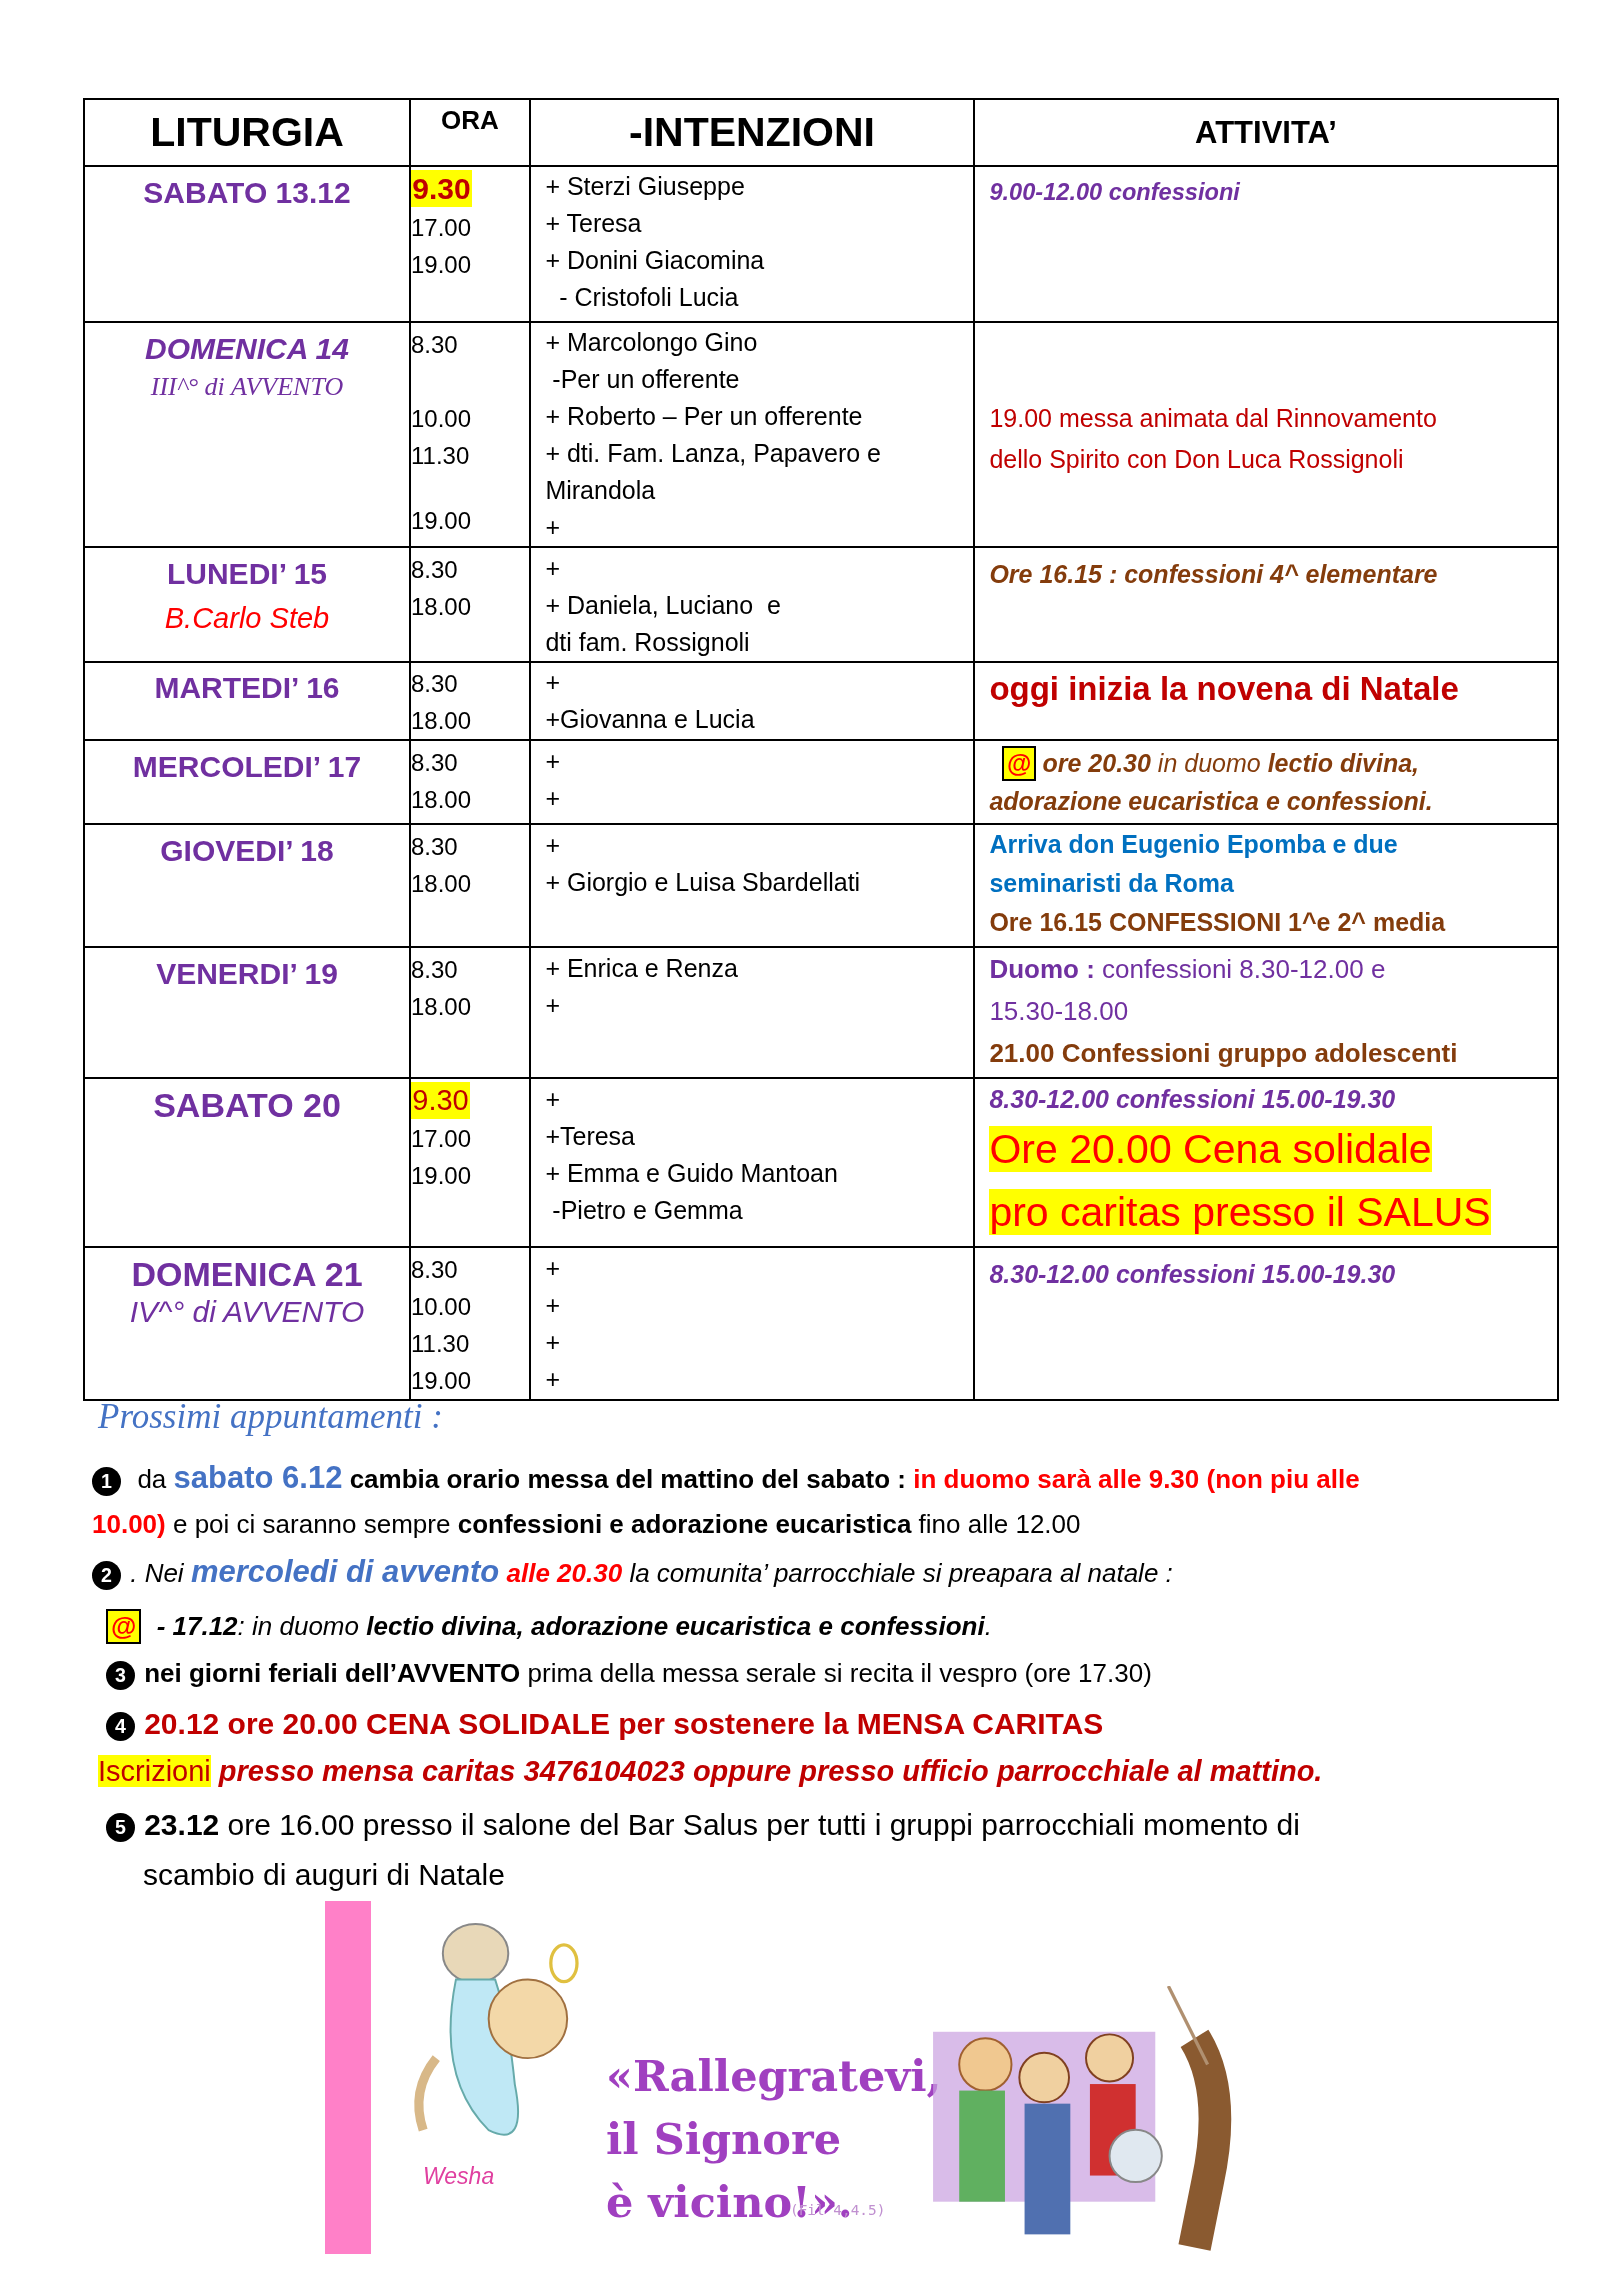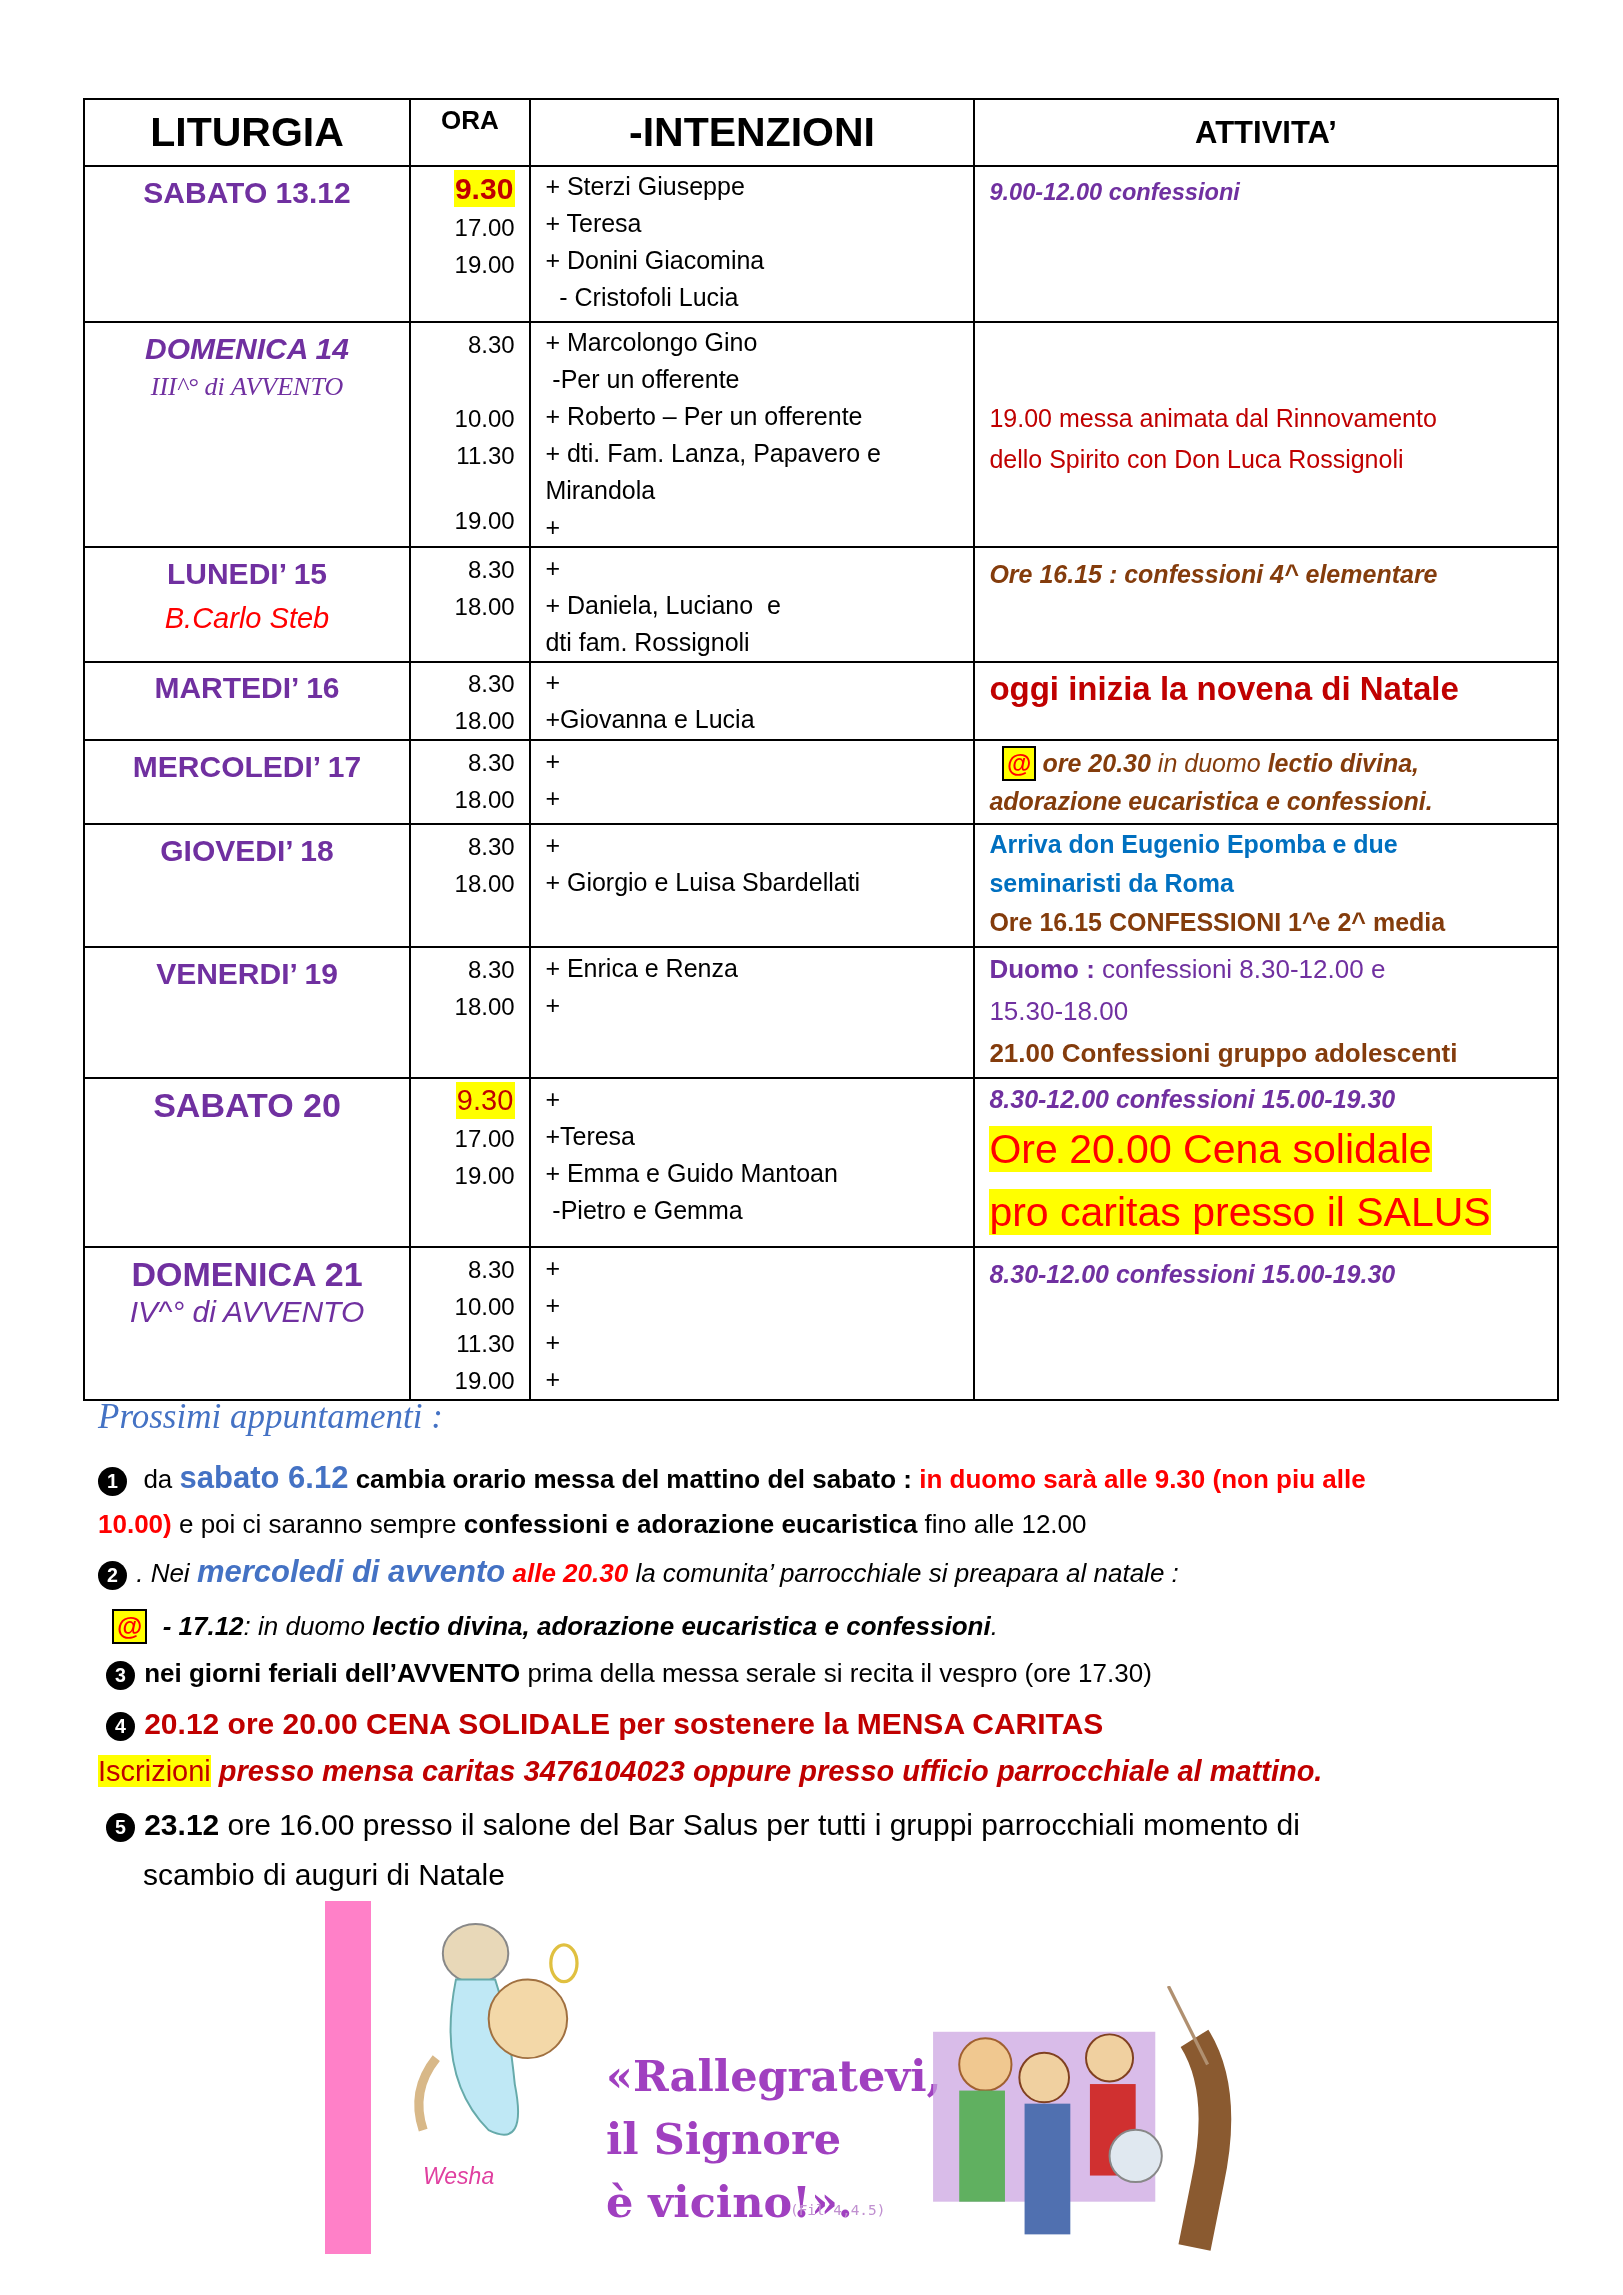--- a/index.html
+++ b/index.html
@@ -7,32 +7,32 @@
   .tbl{position:absolute;left:83px;top:98px;width:1474px;border-collapse:collapse;table-layout:fixed;}
   .tbl td,.tbl th{border:2px solid #000;vertical-align:top;padding:0;}
   .tbl th{height:60px;font-weight:bold;text-align:center;vertical-align:middle;}
   .h-lit{font-size:41px;} .h-ora{font-size:26px;vertical-align:top !important;padding-top:5.2px !important;}
   .h-int{font-size:41px;} .h-att{font-size:31px;}
   .day{text-align:center;color:#7030a0;font-weight:bold;font-size:30px;padding-top:6.5px !important;line-height:38px;}
   .day .sub{display:block;font-weight:normal;font-style:italic;font-size:27.5px;}
   .day .sub.serif{font-family:"Liberation Serif","DejaVu Serif",serif;font-size:26px;}
   .day .sub.red{color:#ff0000;}
   .day.big{font-size:34px;}
-  .ora{text-align:right;padding-right:14.4px !important;font-size:24px;line-height:37px;padding-top:2.6px !important;}
+  .ora{text-align:left;padding-right:14.4px !important;font-size:24px;line-height:37px;padding-top:2.6px !important;}
   .ora span{display:block;}
   .ora .hl{display:inline-block;background:#ffff00;color:#c00000;font-weight:bold;font-size:30px;padding:0 1.3px;}
   .int{font-size:25px;line-height:37px;padding-left:14.4px !important;padding-top:1.3px !important;}
   .int span{display:block;white-space:pre;}
   .att{padding-left:14.4px !important;padding-top:5.2px !important;font-size:25px;line-height:41px;}
   .att span{display:block;}
   .purple{color:#7030a0;} .dred{color:#c00000;} .brown{color:#843c0c;} .blue{color:#0070c0;} .red{color:#ff0000;text-align:center;}
   .it{font-style:italic;} .b{font-weight:bold;}
   .at-box{display:inline-block;border:2px solid #000;background:#ffff00;color:#ff0000;font-weight:bold;font-style:normal;padding:0 2.6px;margin:0 6.5px 0 13px;line-height:31px;}
   .yellow{background:#ffff00;}
-  .foot{position:absolute;left:98px;width:1466px;font-size:26px;line-height:47px;}
+  .foot{position:absolute;left:92px;width:1466px;font-size:26px;line-height:47px;}
   .title{position:absolute;left:98px;top:1397px;font-family:"Liberation Serif","DejaVu Serif",serif;font-style:italic;font-size:35px;color:#4472c4;}
   .num{display:inline-block;width:29px;height:29px;border-radius:50%;background:#000;color:#fff;font-size:19.6px;font-weight:bold;text-align:center;line-height:29px;vertical-align:middle;margin-right:9.2px;}
   .pic{position:absolute;left:325px;top:1901px;width:1003px;height:353px;background:#fff;overflow:hidden;}
   .pink-strip{position:absolute;left:0;top:0;width:46px;height:100%;background:#ff80c8;}
   .pic-text{position:absolute;left:281px;top:144px;font-family:"DejaVu Serif",serif;font-weight:bold;color:#a040c0;font-size:43px;line-height:63px;}
   .pic-ref{position:absolute;left:465px;top:301px;color:#c090d0;font-size:14.4px;font-family:"DejaVu Sans Mono",monospace;}
   .angel{position:absolute;left:72px;top:13px;width:216px;height:249px;}
   .group{position:absolute;left:595px;top:85px;width:366px;height:268px;}
   .logo{position:absolute;left:98px;top:262px;color:#e040a0;font-size:23px;font-style:italic;}
 </style>

